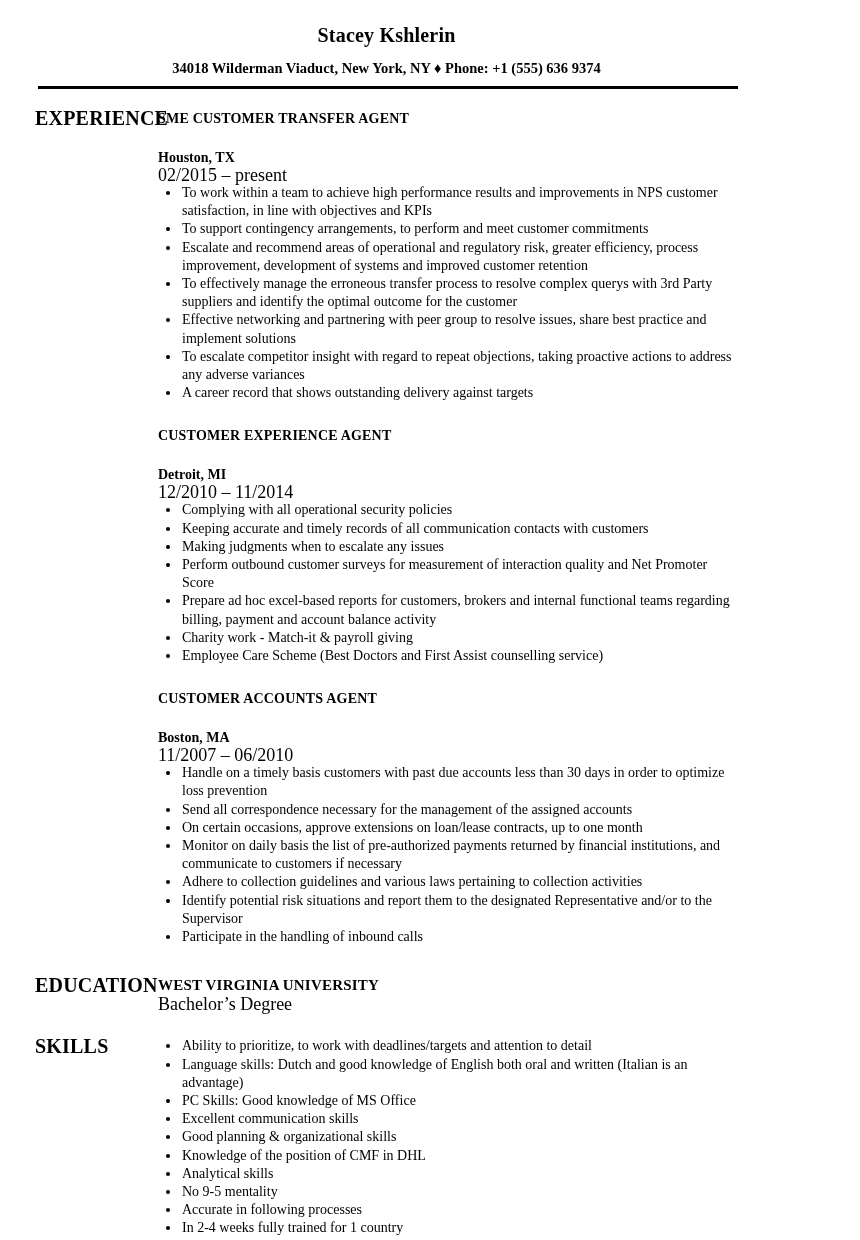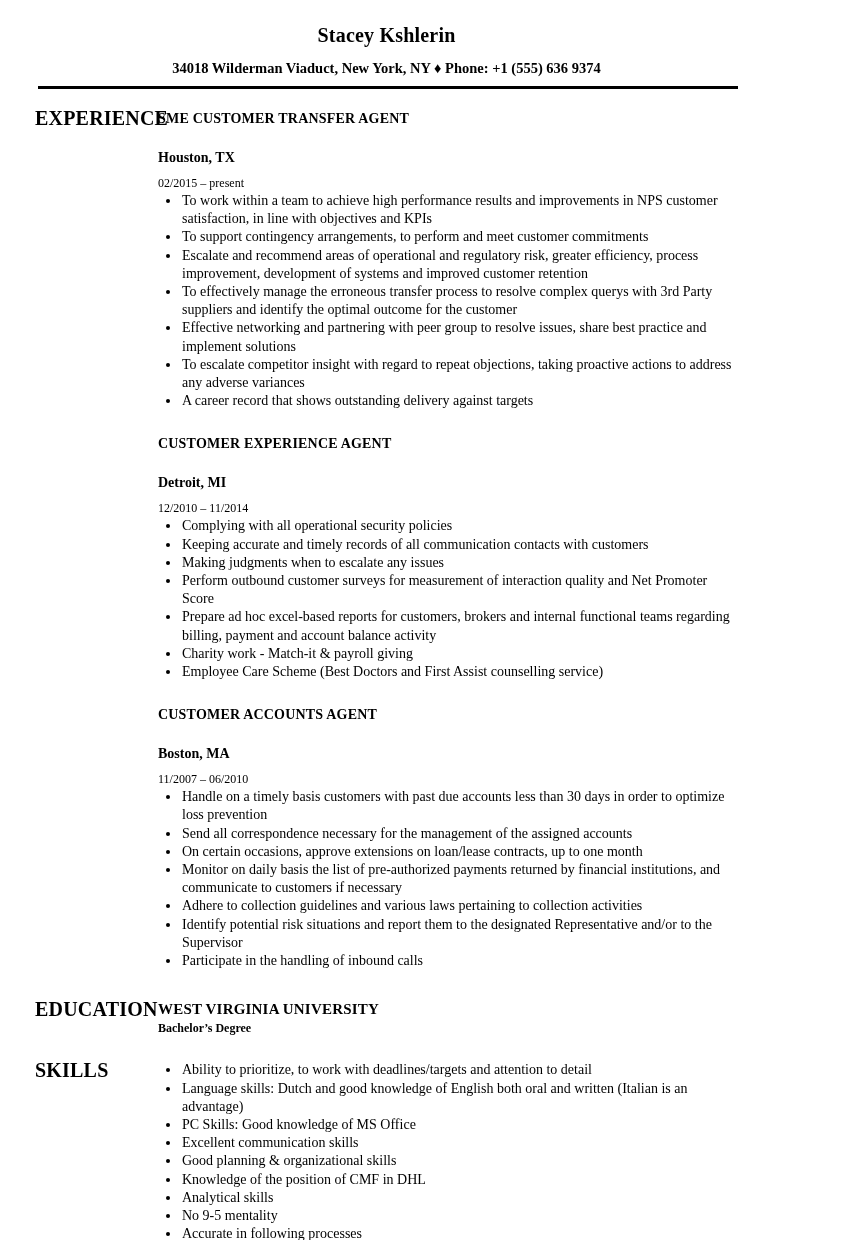--- a/index.html
+++ b/index.html
@@ -64,46 +64,45 @@
     line-height: 19px;
     letter-spacing: 0.2px;
   }
   .job-location {
     font-weight: bold;
     font-size: 14px;
     line-height: 19px;
     margin-top: 20px;
   }
   .job-dates {
-    font-size: 12px;
+    font-size: 18px;
     line-height: 16px;
     margin-bottom: 1px;
-    margin-top: 8px;
   }
   
   ul.bullets {
     margin: 0;
     padding: 0 0 0 23px;
     list-style-type: disc;
   }
   ul.bullets li {
     font-size: 14px;
     line-height: 18.2px;
     padding-left: 1px;
   }
   
   .edu-school {
     font-weight: bold;
     font-size: 15px;
     line-height: 19px;
     letter-spacing: 0.2px;
   }
   .edu-degree {
-    font-weight: bold;
-    font-size: 12px;
+    font-weight: normal;
+    font-size: 18px;
     line-height: 19px;
   }
 </style>
 </head>
 <body>
 
 <div class="page">
 
   <div>
     <div class="header-name">Stacey Kshlerin</div>

